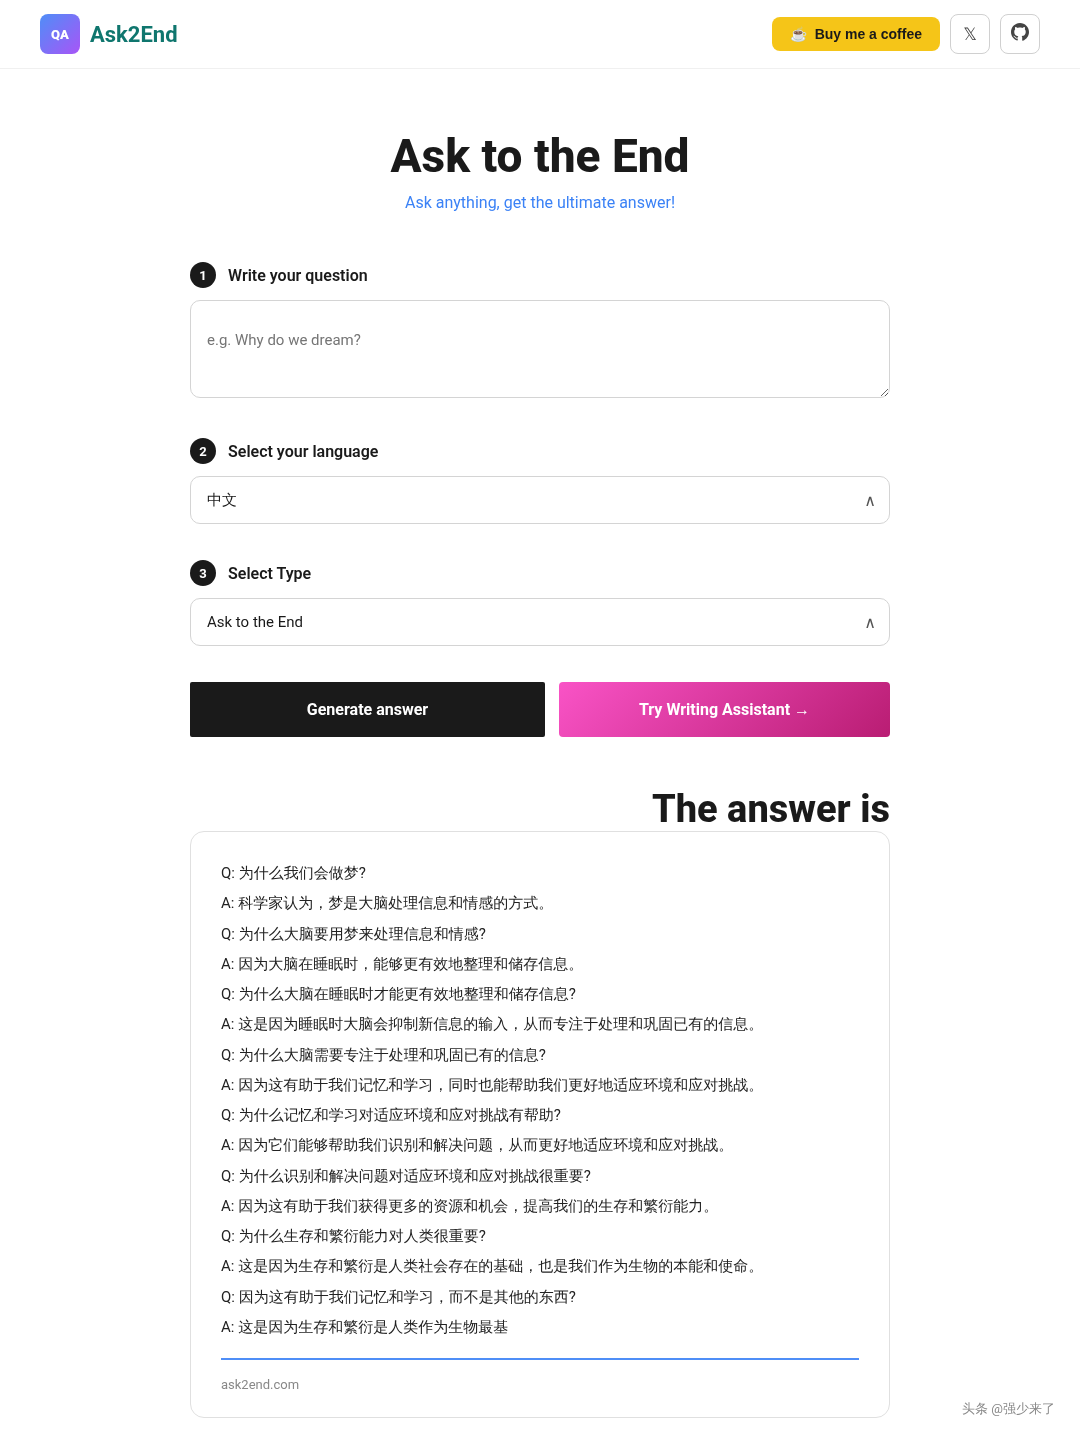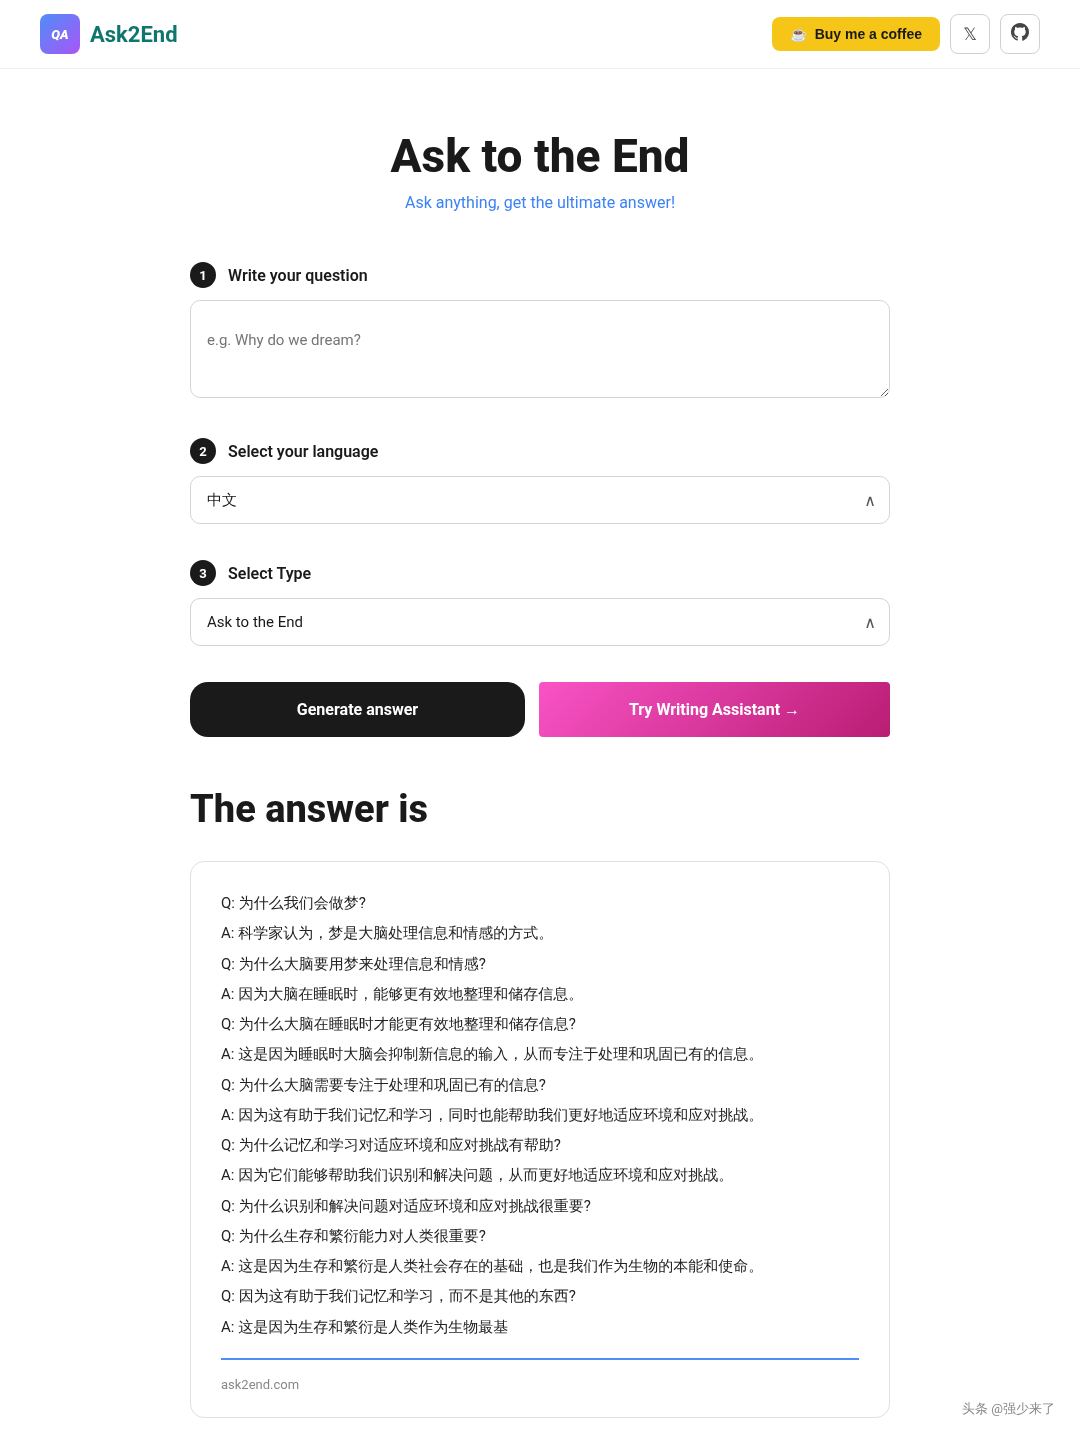--- a/index.html
+++ b/index.html
@@ -28,21 +28,20 @@
       width: 40px;
       height: 40px;
       border-radius: 8px;
       background: linear-gradient(135deg, #4f8ef7, #a855f7);
       display: flex;
       align-items: center;
       justify-content: center;
       font-weight: 900;
       font-size: 13px;
       color: white;
-      font-style: italic;
     }
     .brand-name {
       font-size: 22px;
       font-weight: 700;
       color: #0f766e;
     }
     .navbar-actions {
       display: flex;
       align-items: center;
       gap: 10px;
@@ -169,44 +168,43 @@
       display: flex;
       gap: 14px;
       margin-top: 10px;
       margin-bottom: 50px;
     }
     .btn-generate {
       flex: 1;
       background: #1a1a1a;
       color: #fff;
       border: none;
-      border-radius: 18px;
-      padding: 18px 12px;
+      border-radius: 2px;
+      padding: 18px 32px;
       font-size: 16px;
       font-weight: 700;
       cursor: pointer;
       font-family: inherit;
     }
     .btn-writing {
       flex: 1;
       background: linear-gradient(135deg, #f953c6, #b91d73);
       color: #fff;
       border: none;
       border-radius: 4px;
       padding: 18px 20px;
       font-size: 16px;
       font-weight: 700;
       cursor: pointer;
       font-family: inherit;
     }
 
     
     .answer-section {
-      text-align: left;
-      margin-bottom: 30px;
+      text-align: right;
     }
     .answer-title {
       font-size: 38px;
       font-weight: 800;
       color: #1a1a1a;
     }
 
     
     .answer-card {
       border: 1.5px solid #e0e0e0;
@@ -329,20 +327,21 @@
       <p>A: 科学家认为，梦是大脑处理信息和情感的方式。</p>
       <p>Q: 为什么大脑要用梦来处理信息和情感?</p>
       <p>A: 因为大脑在睡眠时，能够更有效地整理和储存信息。</p>
       <p>Q: 为什么大脑在睡眠时才能更有效地整理和储存信息?</p>
       <p>A: 这是因为睡眠时大脑会抑制新信息的输入，从而专注于处理和巩固已有的信息。</p>
       <p>Q: 为什么大脑需要专注于处理和巩固已有的信息?</p>
       <p>A: 因为这有助于我们记忆和学习，同时也能帮助我们更好地适应环境和应对挑战。</p>
       <p>Q: 为什么记忆和学习对适应环境和应对挑战有帮助?</p>
       <p>A: 因为它们能够帮助我们识别和解决问题，从而更好地适应环境和应对挑战。</p>
       <p>Q: 为什么识别和解决问题对适应环境和应对挑战很重要?</p>
+      <p>A: 因为这有助于我们获得更多的资源和机会，提高我们的生存和繁衍能力。</p>
       <p>Q: 为什么生存和繁衍能力对人类很重要?</p>
       <p>A: 这是因为生存和繁衍是人类社会存在的基础，也是我们作为生物的本能和使命。</p>
       <p>Q: 因为这有助于我们记忆和学习，而不是其他的东西?</p>
       <p>A: 这是因为生存和繁衍是人类作为生物最基</p>
       <div class="answer-footer">
       <span>ask2end.com</span>
     </div>
   </div>
 
 </div>

